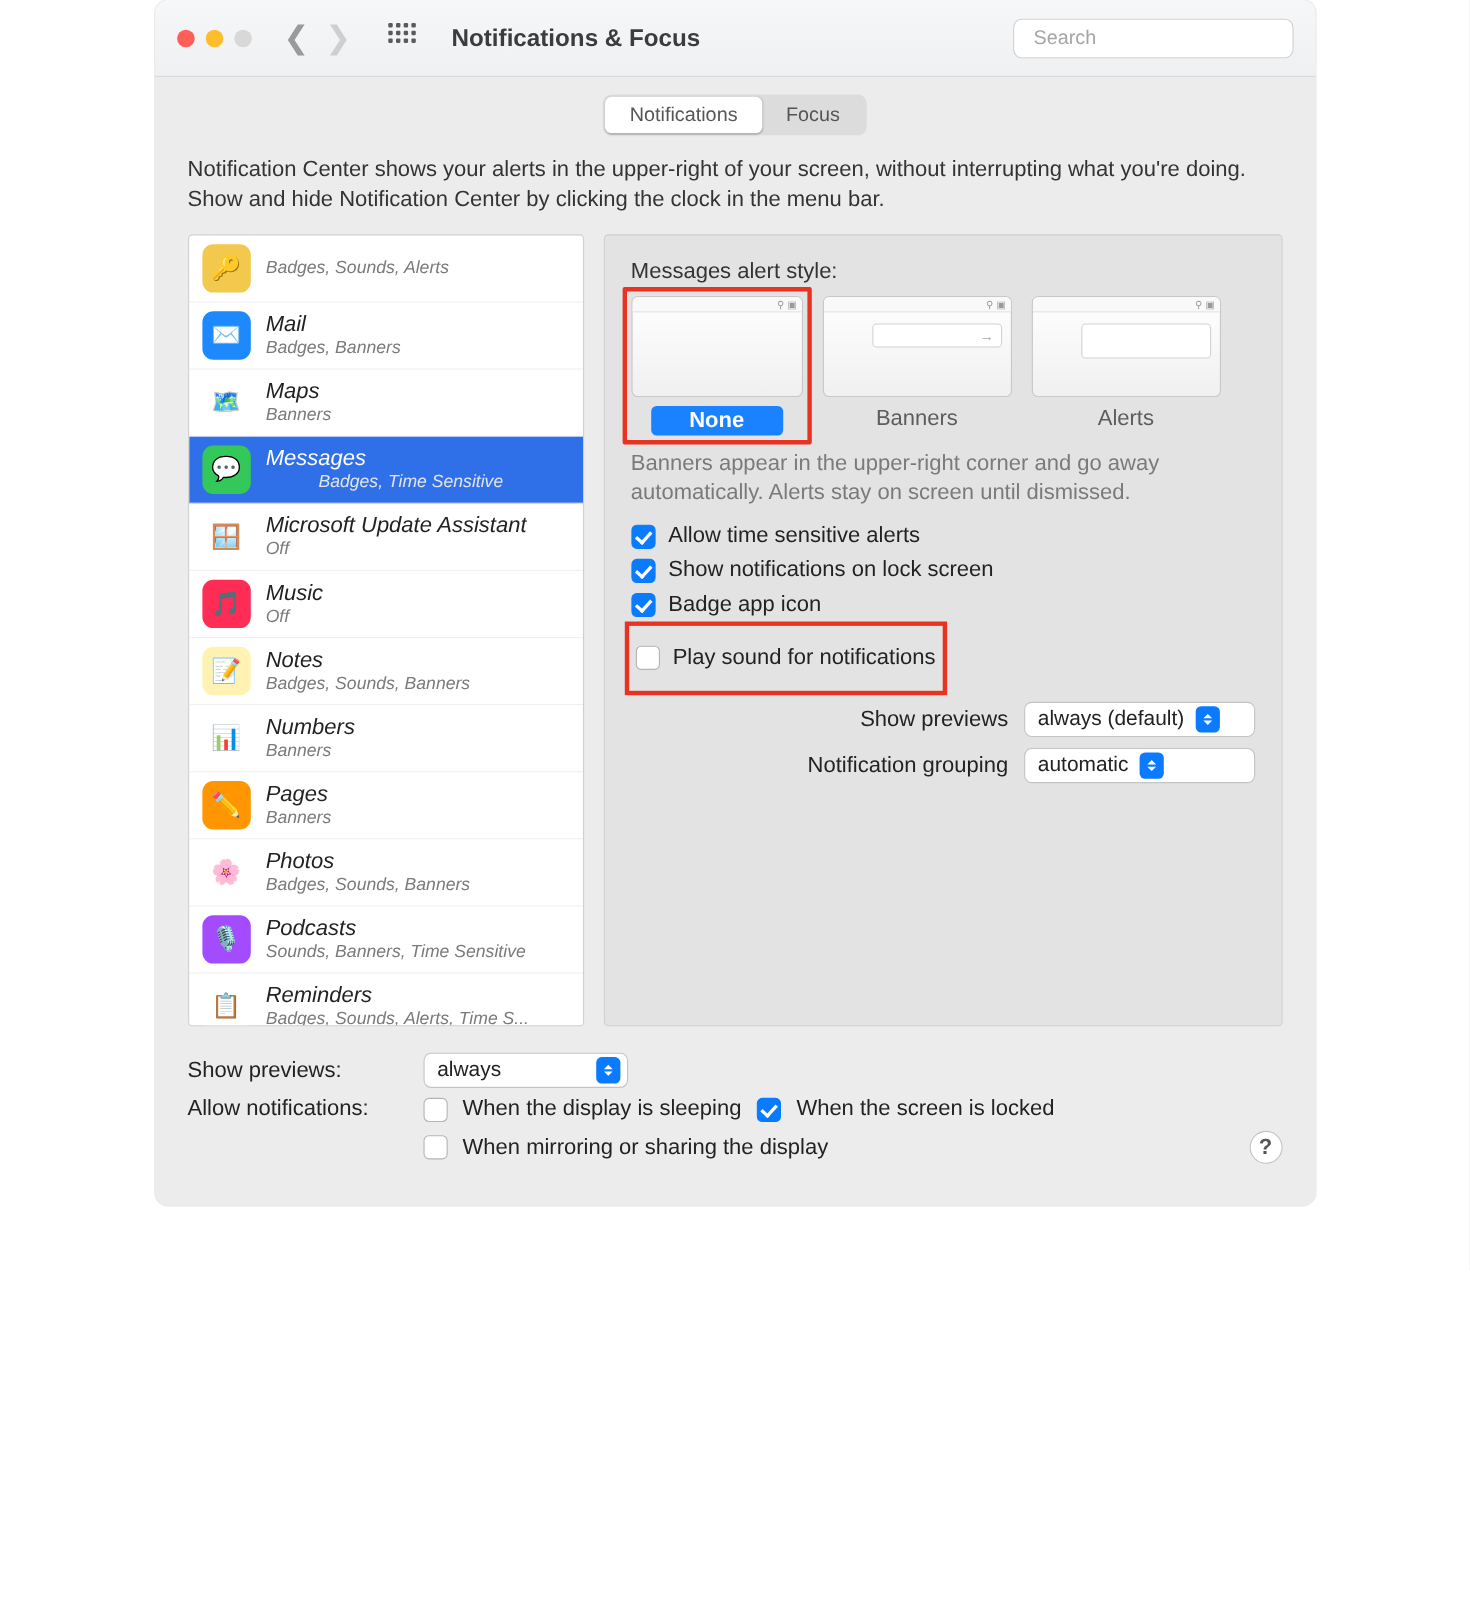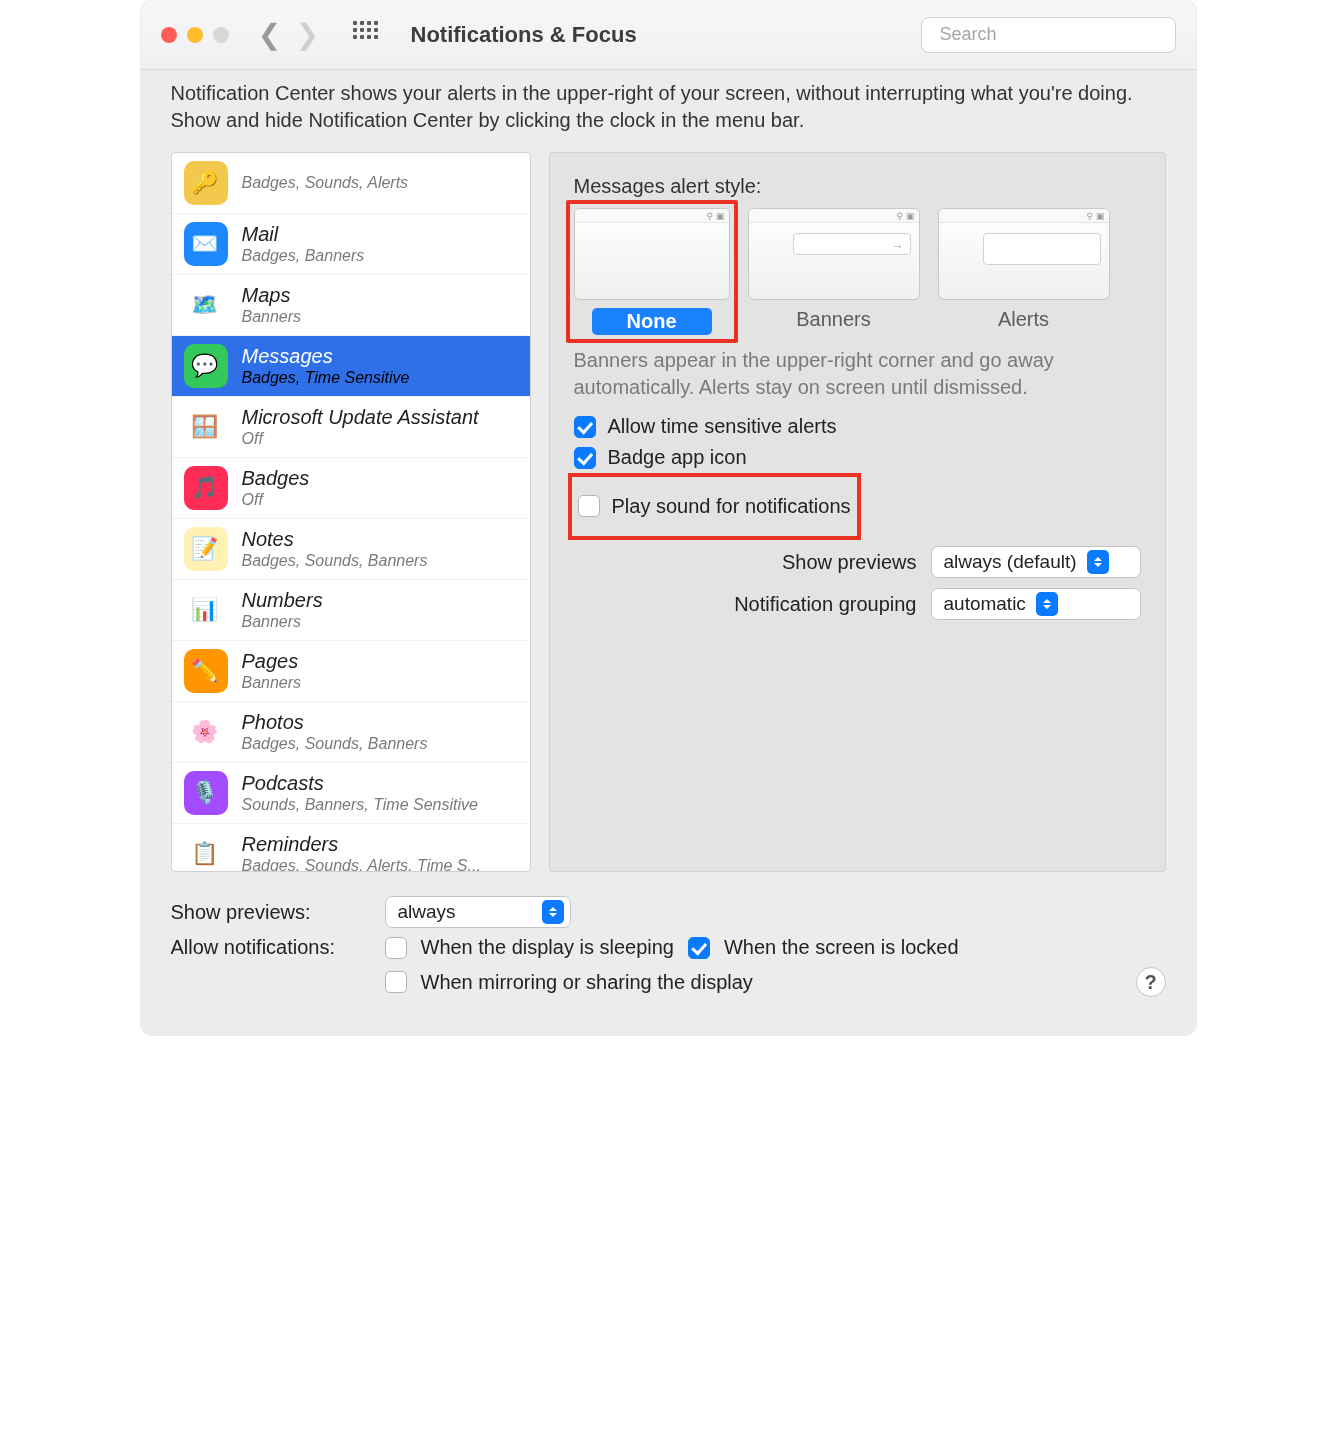--- a/index.html
+++ b/index.html
@@ -49,21 +49,21 @@
   .intro{ font-size:20px; color:#333; line-height:1.35; padding:10px 0 18px;}
 
   .cols{ display:flex; gap:18px; }
   .apps{
     width:360px; background:#fff; border:1px solid #d0d0d0; border-radius:4px;
     height:720px; overflow:hidden;
   }
   .app-row{ display:flex; align-items:center; gap:14px; padding:8px 12px; border-bottom:1px solid #f0f0f0;}
   .app-row:last-child{border-bottom:none;}
   .app-row.selected{ background:#2f6fe8; color:#fff;}
-  .app-row.selected .sub{ color:#000000;}
+  .app-row.selected .sub{ color:#e5e5e5;margin-left:48px;}
   .app-icon{ width:44px; height:44px; border-radius:10px; display:flex; align-items:center; justify-content:center; font-size:22px;}
   .app-name{ font-size:20px; font-weight:400; color:#222;}
   .app-row.selected .app-name{color:#fff;}
   .sub{ font-size:16px; color:#7a7a7a;}
   .app-text{display:flex;flex-direction:column;gap:1px; min-width:0;}
   .ellipsis{white-space:nowrap;overflow:hidden;text-overflow:ellipsis;max-width:280px;font-style:italic;}
 
   .detail{
     flex:1; background:#e3e3e3; border:1px solid #d0d0d0; border-radius:4px;
     padding:22px 24px;
@@ -136,20 +136,26 @@
     <div class="title">Notifications &amp; Focus</div>
     <div class="searchbox">
       <svg viewBox="0 0 24 24">
           <path d="M10 2a8 8 0 015.3 13.9l5 5-1.4 1.4-5-5A8 8 0 1110 2zm0 2a6 6 0 100 12 6 6 0 000-12z"></path>
         </svg>
       <input placeholder="Search" style="">
     </div>
   </div>
 
   <div class="panel-wrap">
+    <div class="seg-wrap">
+      <div class="seg">
+        <button class="active">Notifications</button>
+        <button>Focus</button>
+      </div>
+    </div>
     <div class="intro">Notification Center shows your alerts in the upper-right of your screen, without interrupting what you're doing. Show and hide Notification Center by clicking the clock in the menu bar.</div>
 
     <div class="cols">
       <div class="apps" id="apps-list">
           <div class="app-row">
             <div class="app-icon" style="background:#f2c94c">🔑</div>
             <div class="app-text">
               <div class="sub ellipsis">Badges, Sounds, Alerts</div>
             </div>
           </div>
@@ -177,21 +183,21 @@
           <div class="app-row">
             <div class="app-icon" style="background:#ffffff">🪟</div>
             <div class="app-text">
               <div class="app-name ellipsis">Microsoft Update Assistant</div>
               <div class="sub ellipsis">Off</div>
             </div>
           </div>
           <div class="app-row">
             <div class="app-icon" style="background:#ff2d55">🎵</div>
             <div class="app-text">
-              <div class="app-name ellipsis">Badges</div>
+              <div class="app-name ellipsis">Music</div>
               <div class="sub ellipsis">Off</div>
             </div>
           </div>
           <div class="app-row">
             <div class="app-icon" style="background:#fff2b2">📝</div>
             <div class="app-text">
               <div class="app-name ellipsis">Notes</div>
               <div class="sub ellipsis">Badges, Sounds, Banners</div>
             </div>
           </div>
@@ -269,20 +275,24 @@
         </div>
 
         <div class="hint">Banners appear in the upper-right corner and go away automatically. Alerts stay on screen until dismissed.</div>
 
         <div class="check-row">
           <div class="cb checked"></div>
           <span>Allow time sensitive alerts</span>
         </div>
         <div class="check-row">
           <div class="cb checked"></div>
+          <span>Show notifications on lock screen</span>
+        </div>
+        <div class="check-row">
+          <div class="cb checked"></div>
           <span>Badge app icon</span>
         </div>
         <div class="check-row">
           <span class="highlight-red">
             <span class="cb"></span>
             <span style="margin-left:12px">Play sound for notifications</span>
           </span>
         </div>
 
         <div class="select-row">

